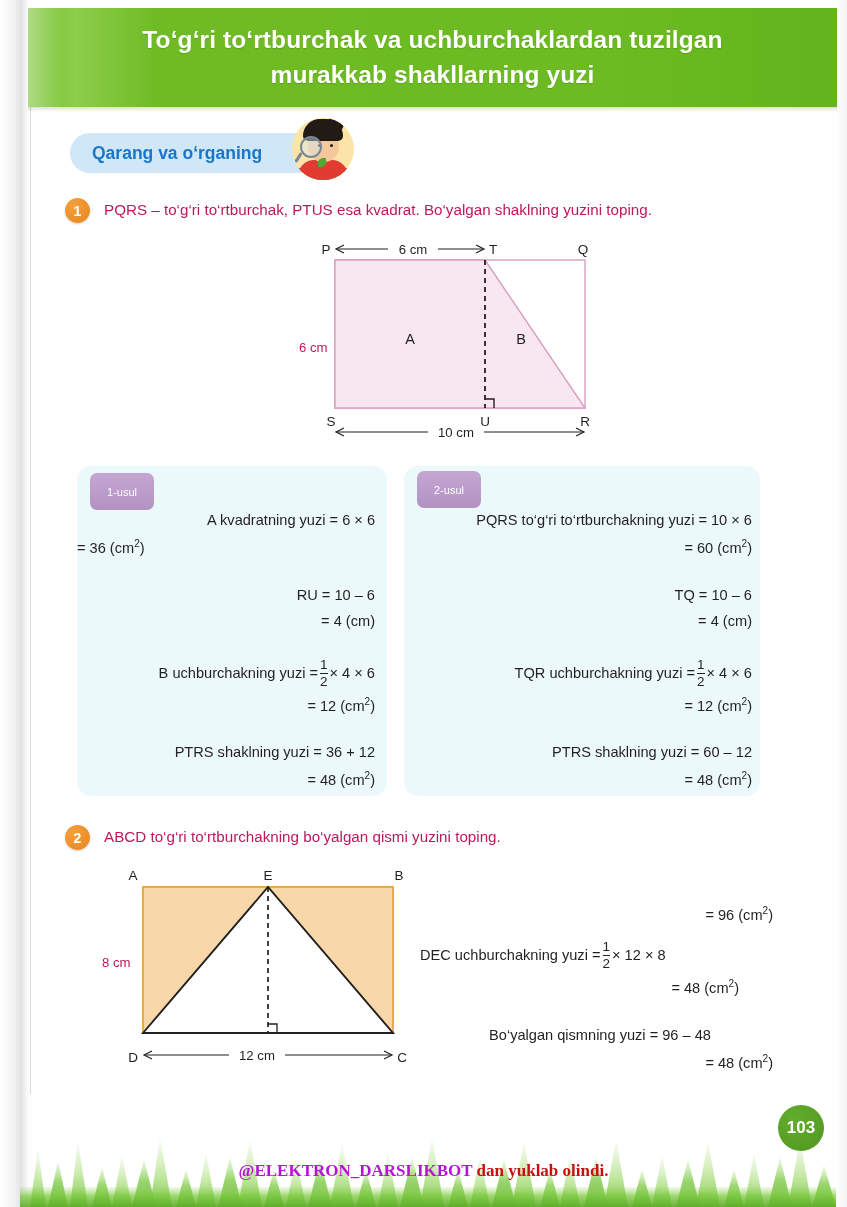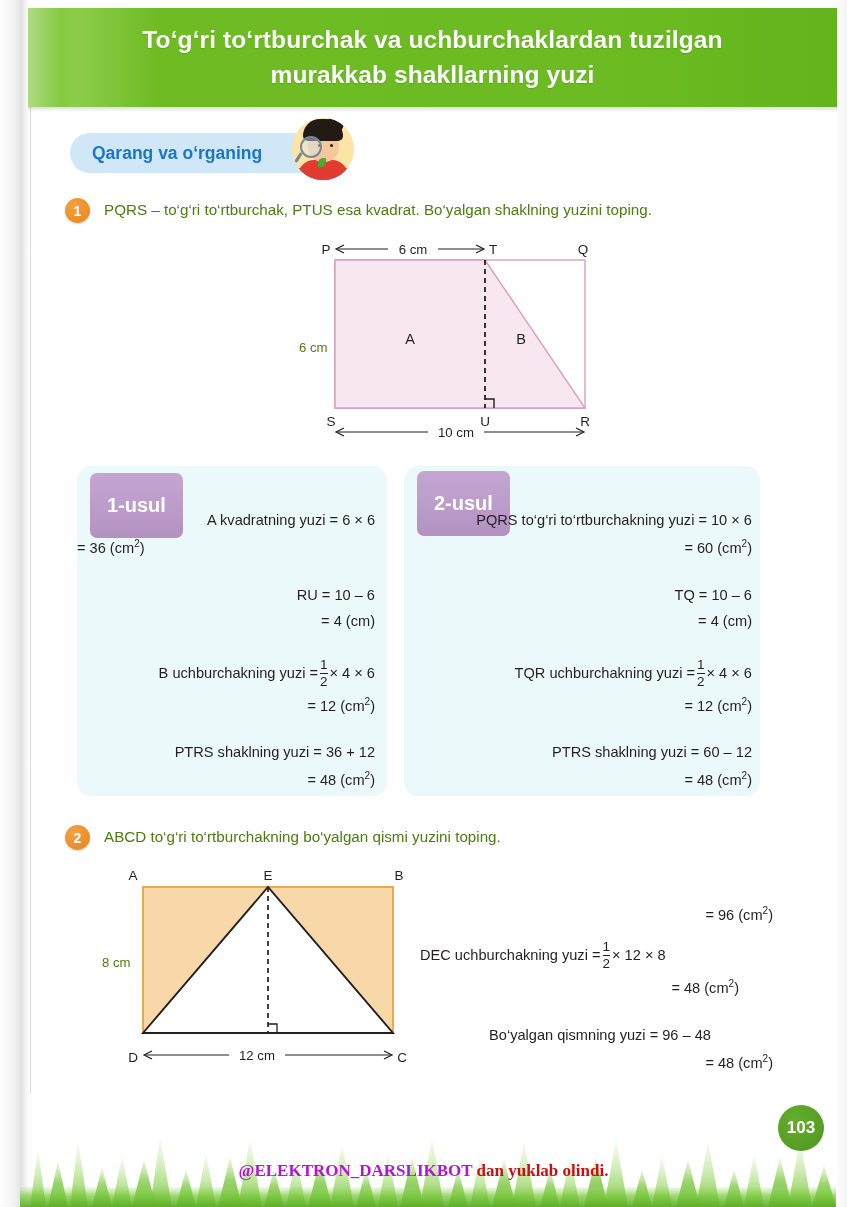--- a/index.html
+++ b/index.html
@@ -57,31 +57,31 @@
   .boy .lens{position:absolute;left:8px;top:18px;width:18px;height:18px;border:2.6px solid #7a8795;
     border-radius:50%;background:rgba(210,232,245,.45);}
   .boy .handle{position:absolute;left:5px;top:34px;width:3px;height:11px;background:#7a8795;
     transform:rotate(32deg);border-radius:2px;}
 
   
   .num-badge{position:absolute;width:25px;height:25px;border-radius:50%;
     background:radial-gradient(circle at 34% 30%,#f3a03f,#e8861e);
     color:#fff;font-size:14px;font-weight:bold;display:flex;align-items:center;
     justify-content:center;box-shadow:0 1px 2px rgba(0,0,0,.18);}
-  .ex-text{position:absolute;font-size:15.2px;color:#4d7c0f;white-space:nowrap;}
+  .ex-text{position:absolute;font-size:15.2px;color:#be185d;white-space:nowrap;}
 
   
   .diagram{position:absolute;}
 
   
   .method-box{position:absolute;background:#ecf9fb;border-radius:14px;}
   .usul-tag{position:absolute;height:29px;border-radius:7px;
     background:linear-gradient(to bottom,#c5a6d2,#b392c2);
-    color:#ffffff;font-size:20px;font-weight:bold;
-    display:flex;align-items:center;justify-content:center;padding:18px 17px;}
+    color:#ffffff;font-size:11px;font-weight:normal;
+    display:flex;align-items:center;justify-content:center;padding:4px 17px;}
 
   
   .mline{position:absolute;font-size:14.6px;color:#231f20;white-space:nowrap;}
   .sup{font-size:10px;vertical-align:super;}
   .frac{display:inline-block;vertical-align:middle;text-align:center;
     line-height:1.03;position:relative;top:-1px;margin:0 2px;}
   .frac .n{display:block;font-size:13.5px;}
   .frac .bar{display:block;height:1.4px;background:#231f20;margin:1px 0;}
   .frac .d{display:block;font-size:13.5px;}
 

